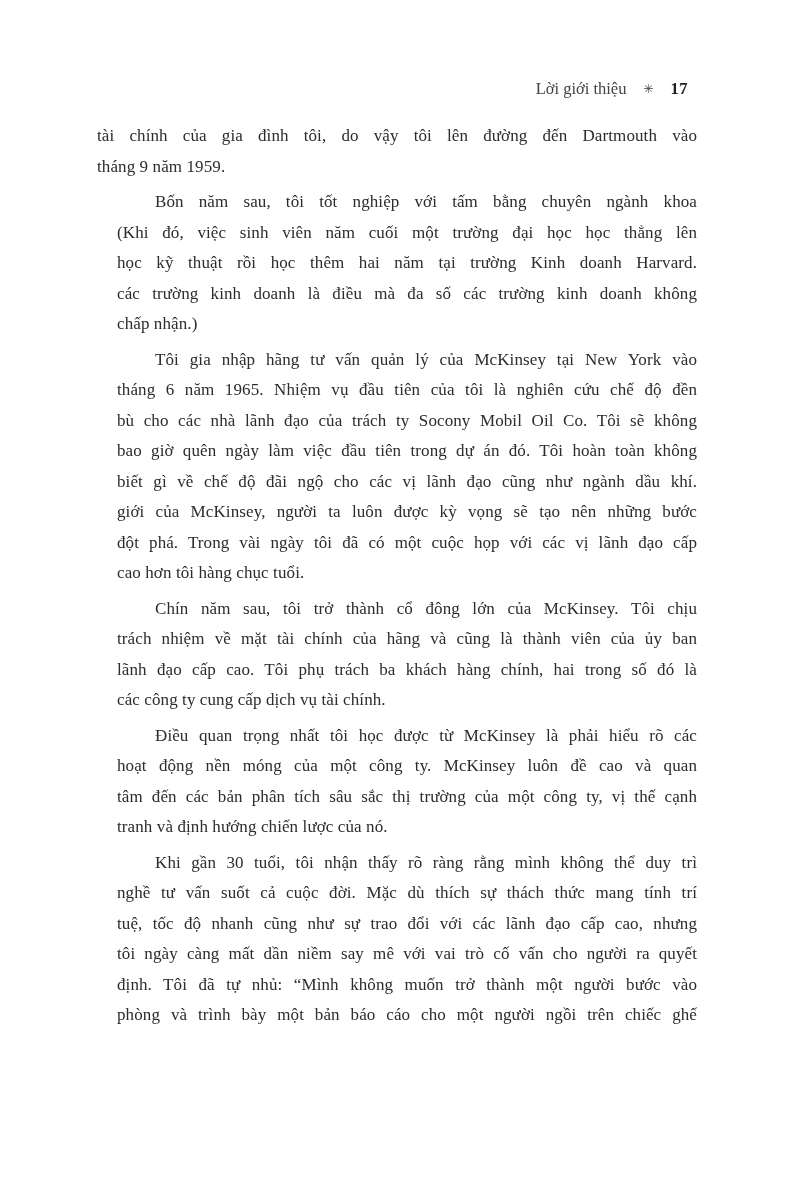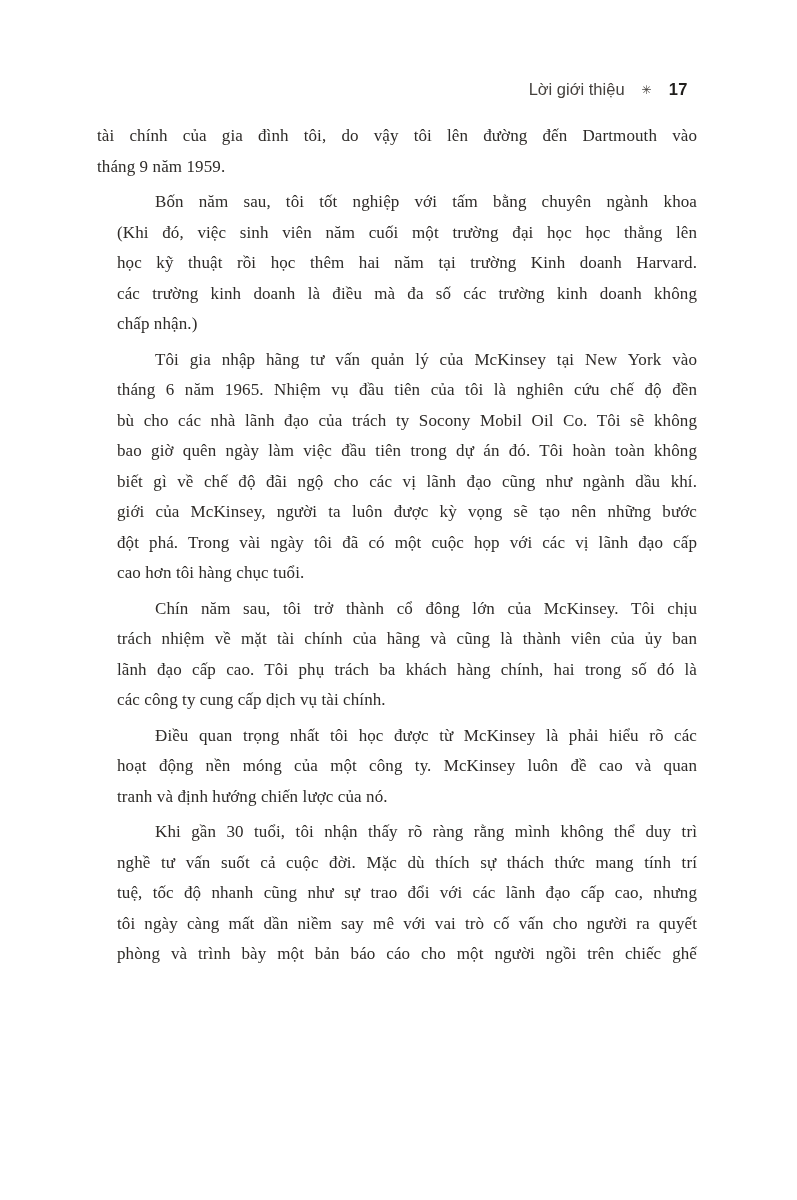--- a/index.html
+++ b/index.html
@@ -12,21 +12,21 @@
   }
   .page {
     position:absolute; inset:0;
     background:var(--bg,#ffffff);
   }
   
   .header {
     position:absolute;
     top:79px; left:97px; width:591px;
     text-align:right;
-    font-family:Liberation Sans, sans-serif;
+    font-family:Liberation Serif, serif;
     color:var(--header-color,#45413d);
     font-size:16.5px;
     line-height:20px;
     white-space:nowrap;
   }
   .header .sep {
     display:inline-block;
     font-size:12px;
     margin:0 17px;
     vertical-align:1px;
@@ -88,24 +88,26 @@
       </div>
       <div class="para">
         <div class="line indent">Chín năm sau, tôi trở thành cổ đông lớn của McKinsey. Tôi chịu</div>
         <div class="line">trách nhiệm về mặt tài chính của hãng và cũng là thành viên của ủy ban</div>
         <div class="line">lãnh đạo cấp cao. Tôi phụ trách ba khách hàng chính, hai trong số đó là</div>
         <div class="line end">các công ty cung cấp dịch vụ tài chính.</div>
       </div>
       <div class="para">
         <div class="line indent">Điều quan trọng nhất tôi học được từ McKinsey là phải hiểu rõ các</div>
         <div class="line">hoạt động nền móng của một công ty. McKinsey luôn đề cao và quan</div>
+        <div class="line">tâm đến các bản phân tích sâu sắc thị trường của một công ty, vị thế cạnh</div>
         <div class="line end">tranh và định hướng chiến lược của nó.</div>
       </div>
       <div class="para">
         <div class="line indent">Khi gần 30 tuổi, tôi nhận thấy rõ ràng rằng mình không thể duy trì</div>
         <div class="line">nghề tư vấn suốt cả cuộc đời. Mặc dù thích sự thách thức mang tính trí</div>
         <div class="line">tuệ, tốc độ nhanh cũng như sự trao đổi với các lãnh đạo cấp cao, nhưng</div>
         <div class="line">tôi ngày càng mất dần niềm say mê với vai trò cố vấn cho người ra quyết</div>
+        <div class="line">định. Tôi đã tự nhủ: “Mình không muốn trở thành một người bước vào</div>
         <div class="line">phòng và trình bày một bản báo cáo cho một người ngồi trên chiếc ghế</div>
       </div>
     </div>
 
 </div>
 
 </body></html>

